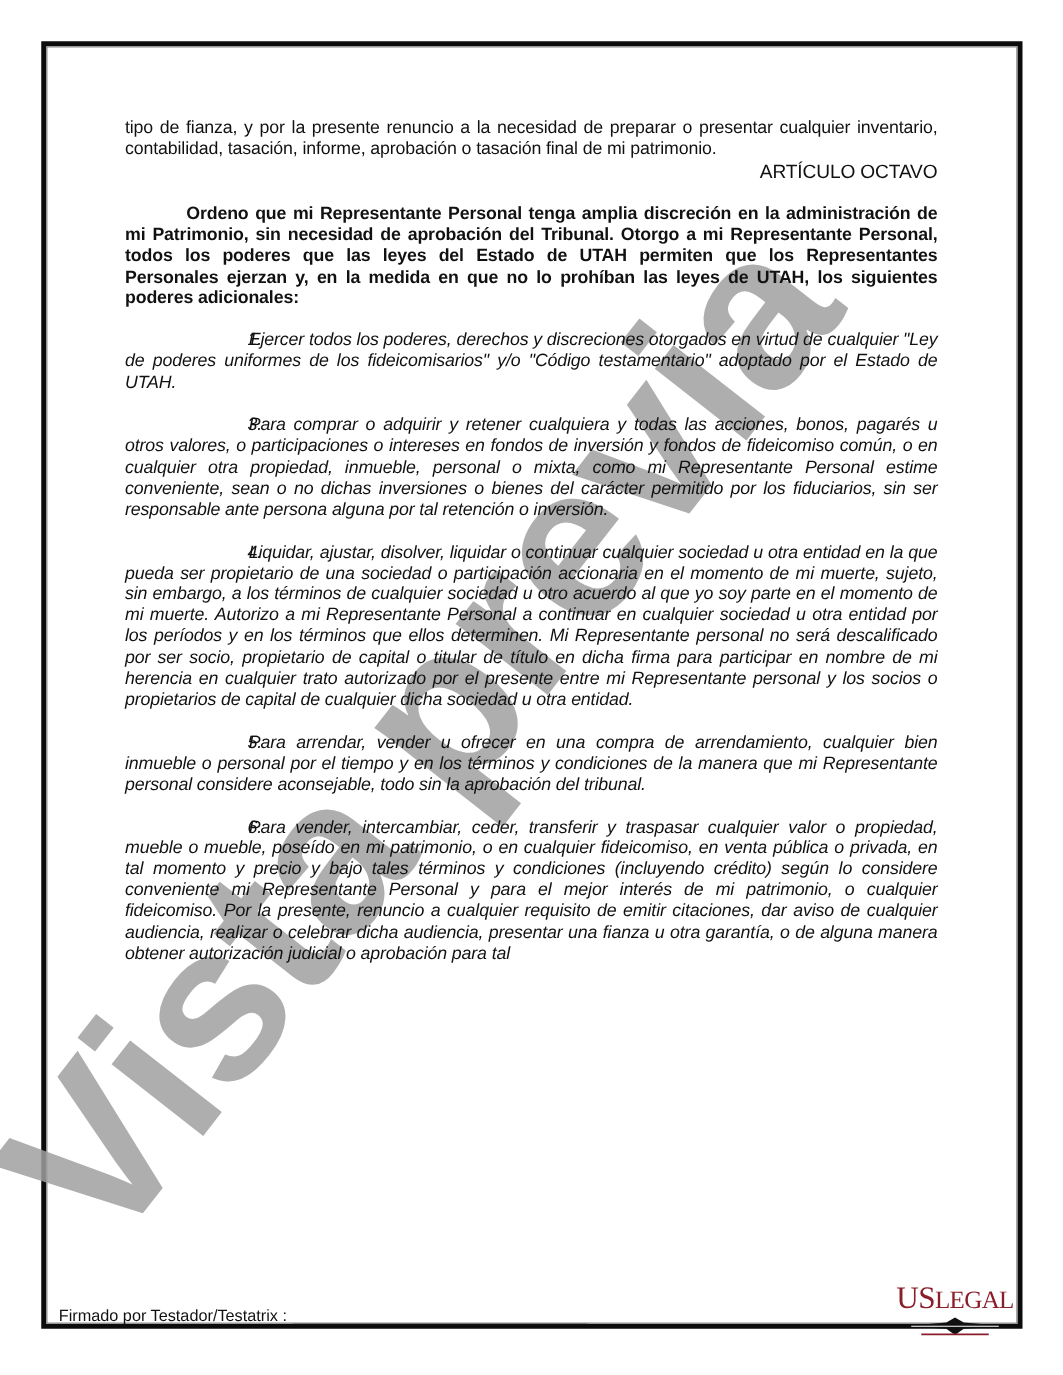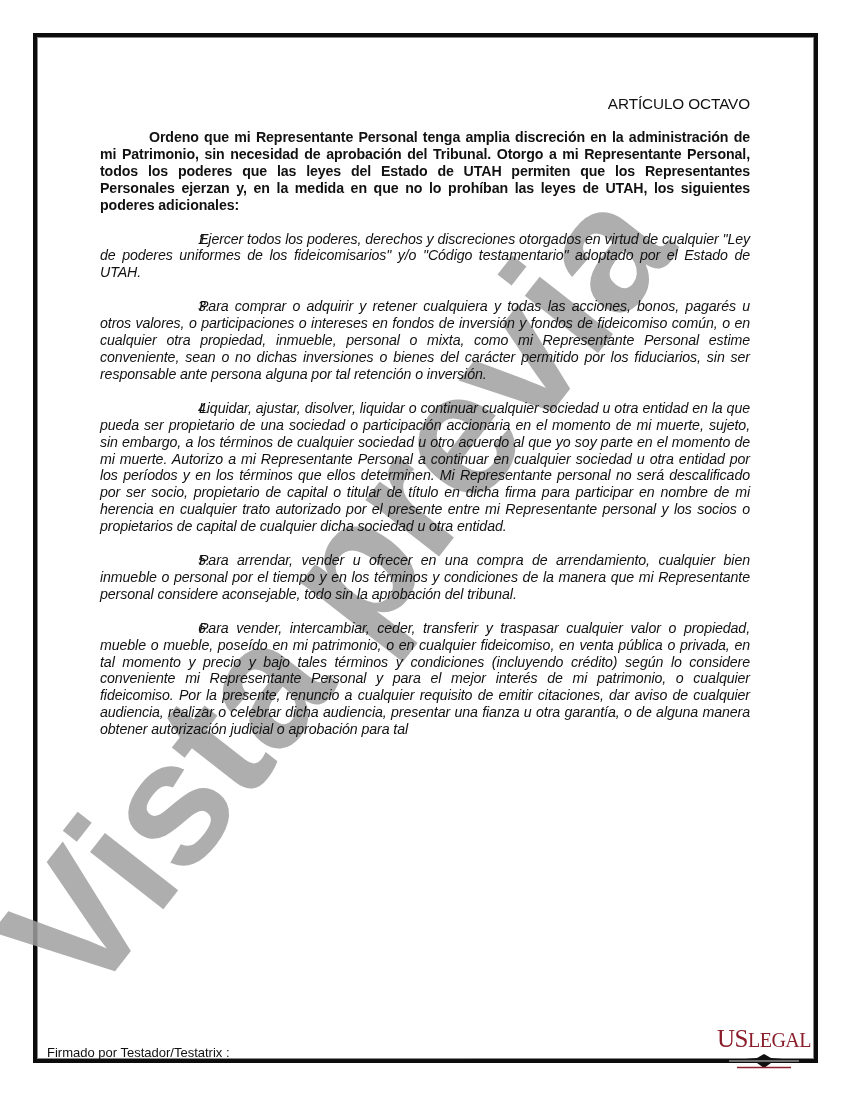--- a/index.html
+++ b/index.html
@@ -129,20 +129,21 @@
 </head>
 <body>
 
 <div class="frame">
   <div class="frame-inner"></div>
 </div>
 
 <div class="watermark">Vista previa</div>
 
 <div class="content">
+  <p class="intro-para">tipo de fianza, y por la presente renuncio a la necesidad de preparar o presentar cualquier inventario, contabilidad, tasación, informe, aprobación o tasación final de mi patrimonio.</p>
 
   <div class="article-block">
     <div>ARTÍCULO OCTAVO</div>
   </div>
 
   <p class="body-para">Ordeno que mi Representante Personal tenga amplia discreción en la administración de mi Patrimonio, sin necesidad de aprobación del Tribunal. Otorgo a mi Representante Personal, todos los poderes que las leyes del Estado de UTAH permiten que los Representantes Personales ejerzan y, en la medida en que no lo prohíban las leyes de UTAH, los siguientes poderes adicionales:</p>
 
   <p class="item"><span class="num">1.</span><span>Ejercer todos los poderes, derechos y discreciones otorgados en virtud de cualquier "Ley de poderes uniformes de los fideicomisarios" y/o "Código testamentario" adoptado por el Estado de UTAH.</span></p>
 
 

